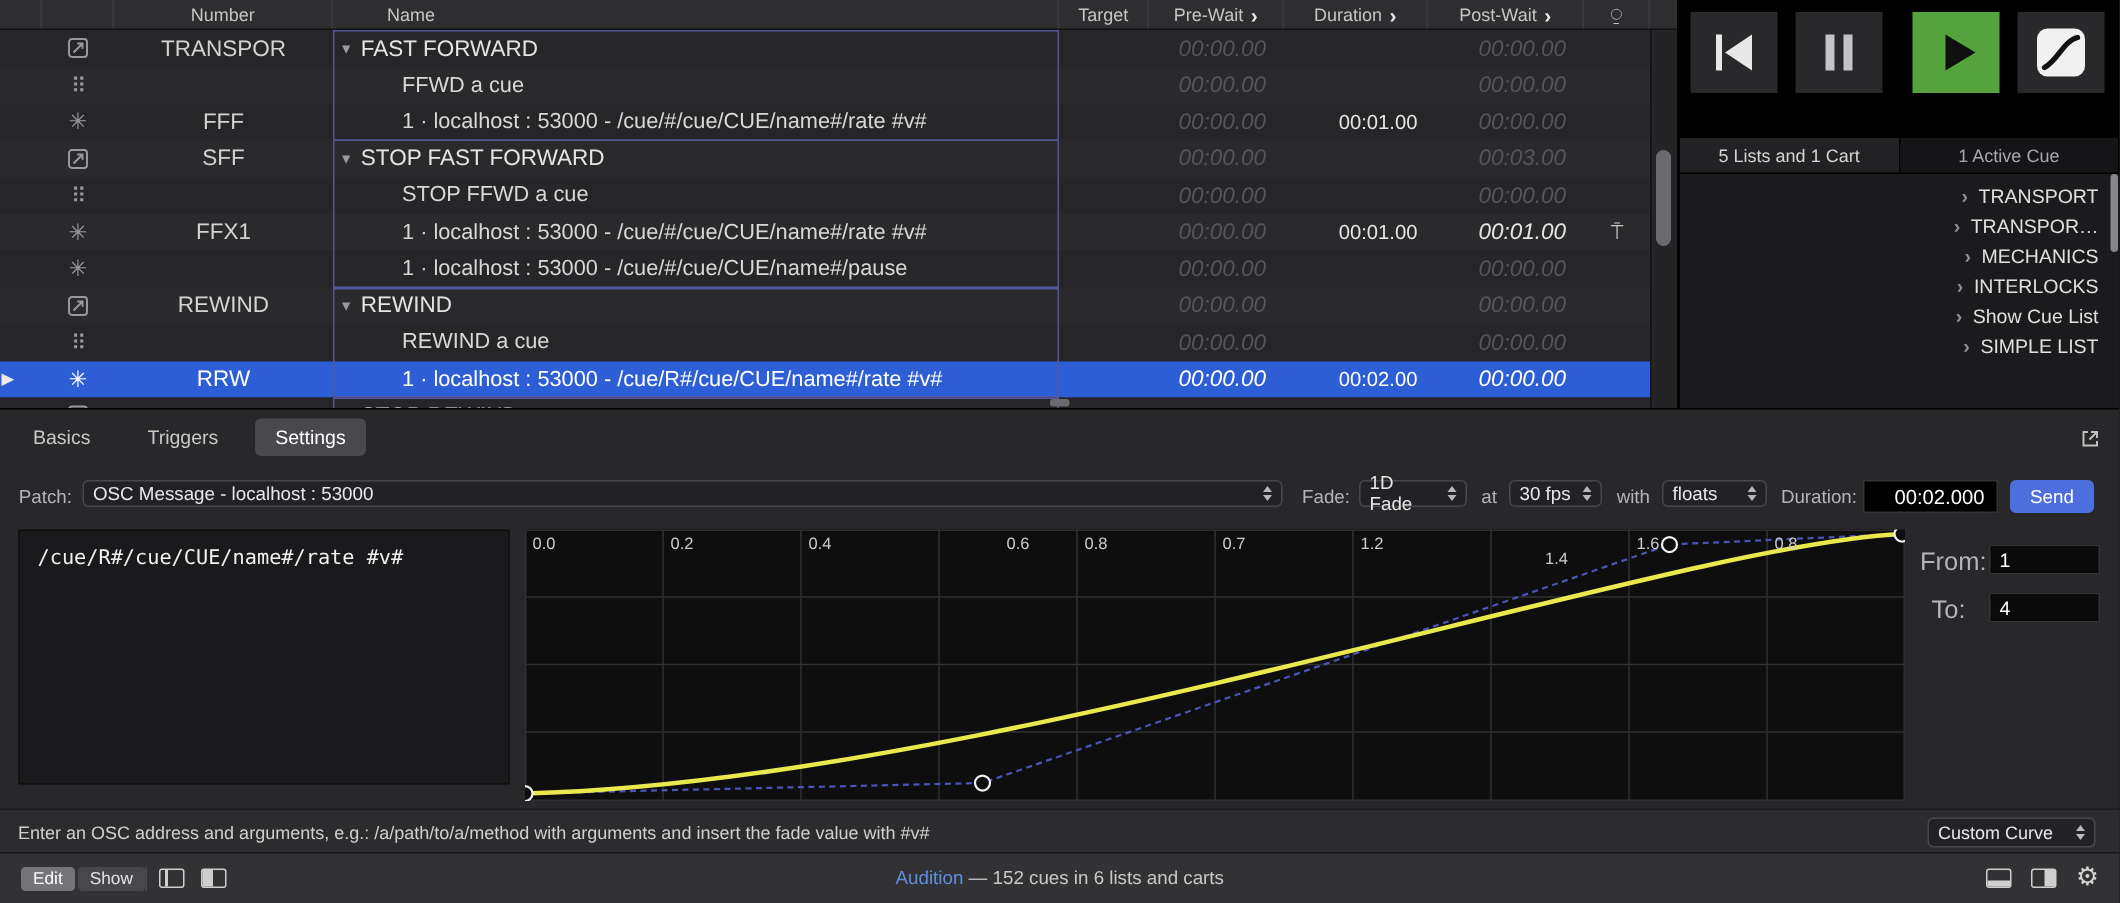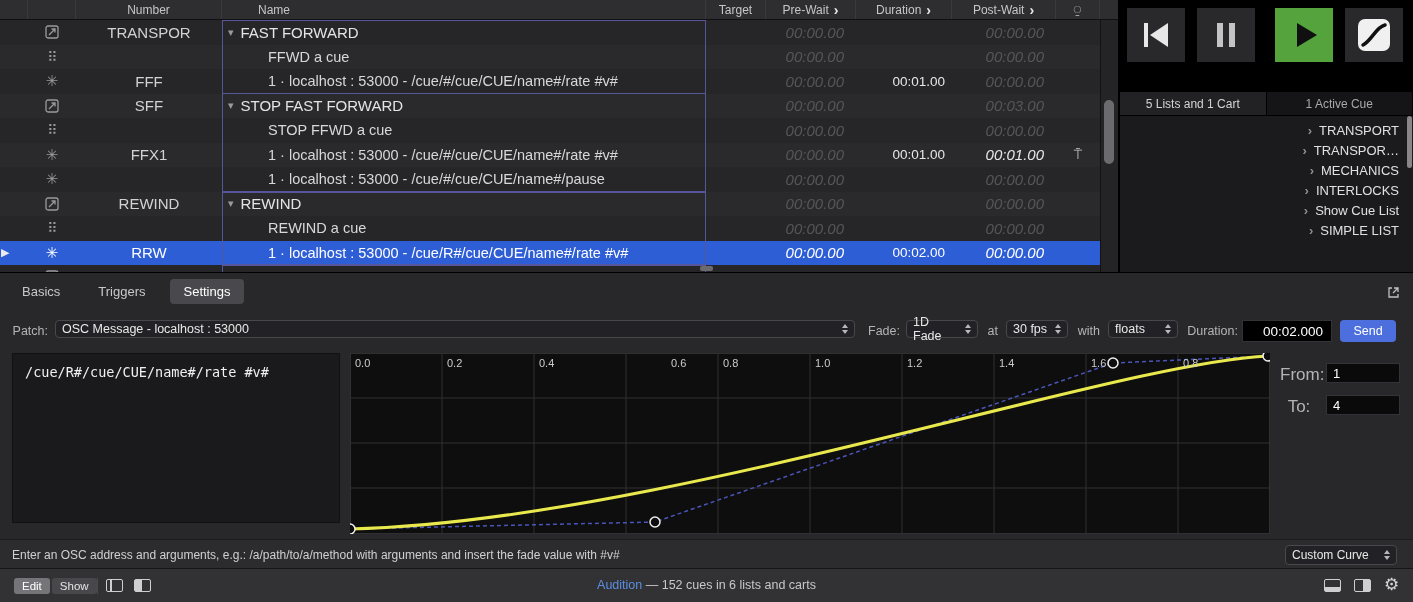--- a/index.html
+++ b/index.html
@@ -483,23 +483,23 @@
         <circle cx="305" cy="169" r="5" fill="#0e0e0f" stroke="#f0f0f0" stroke-width="1.5"></circle>
         <circle cx="763" cy="10" r="5" fill="#0e0e0f" stroke="#f0f0f0" stroke-width="1.5"></circle>
         <circle cx="918" cy="3" r="5" fill="#0e0e0f" stroke="#f0f0f0" stroke-width="1.5"></circle>
       </svg>
     </div>
     <span class="axlbl" style="left:355px;">0.0</span>
     <span class="axlbl" style="left:447px;">0.2</span>
     <span class="axlbl" style="left:539px;">0.4</span>
     <span class="axlbl" style="left:631px;padding-left:40px;">0.6</span>
     <span class="axlbl" style="left:723px;">0.8</span>
-    <span class="axlbl" style="left:815px;">1.0</span>
+    <span class="axlbl" style="left:815px;">0.7</span>
     <span class="axlbl" style="left:907px;">1.2</span>
-    <span class="axlbl" style="left:999px;">1.4</span>
+    <span class="axlbl" style="left:1030px;margin-top:10px;">1.4</span>
     <span class="axlbl" style="left:1091px;">1.6</span>
     <span class="axlbl" style="left:1183px;">0.8</span>
 
     <div class="fromto-lbl" style="left:1280px;top:92px;">From:</div>
     <div class="fromto-field" style="left:1326px;top:90px;">1</div>
     <div class="fromto-lbl" style="left:1280px;top:124px;">To:</div>
     <div class="fromto-field" style="left:1326px;top:122px;">4</div>
 
     <div class="helpbar">
       <div class="helptext">Enter an OSC address and arguments, e.g.: /a/path/to/a/method with arguments and insert the fade value with #v#</div>

